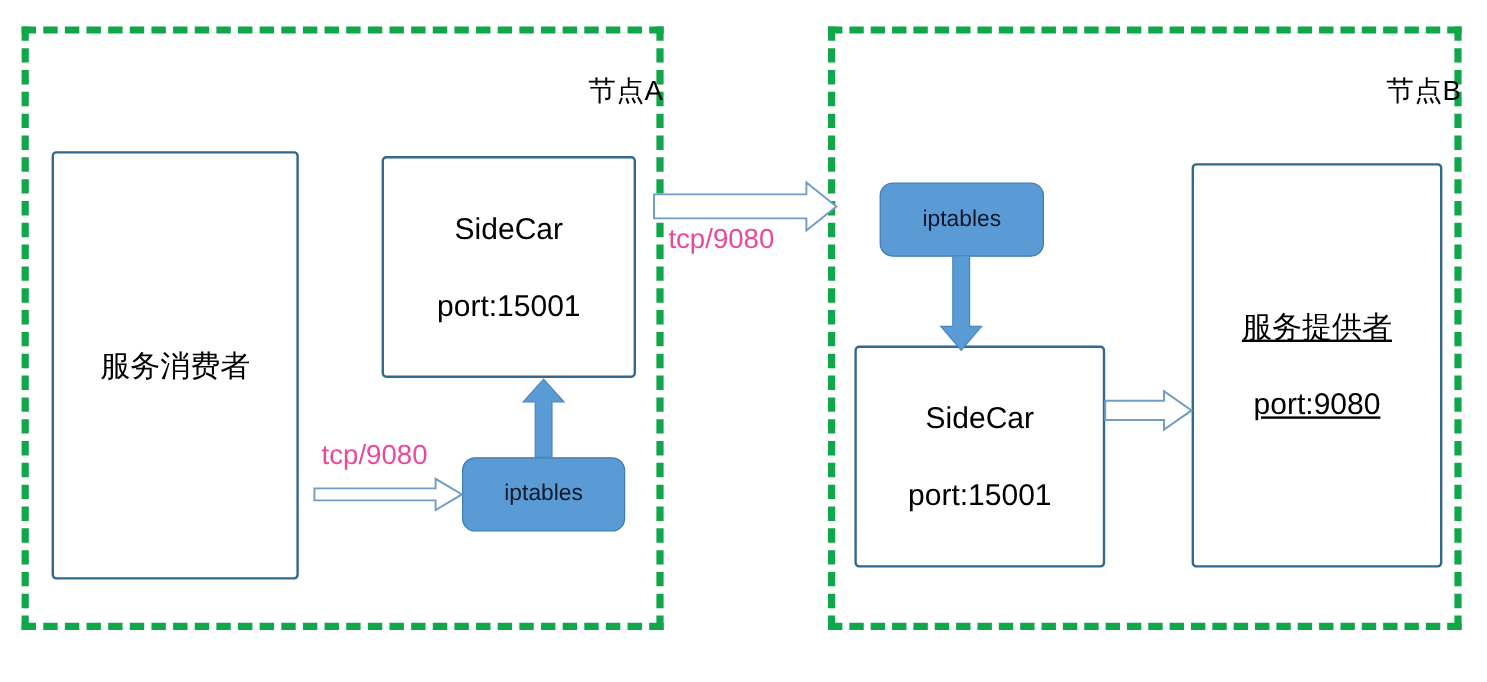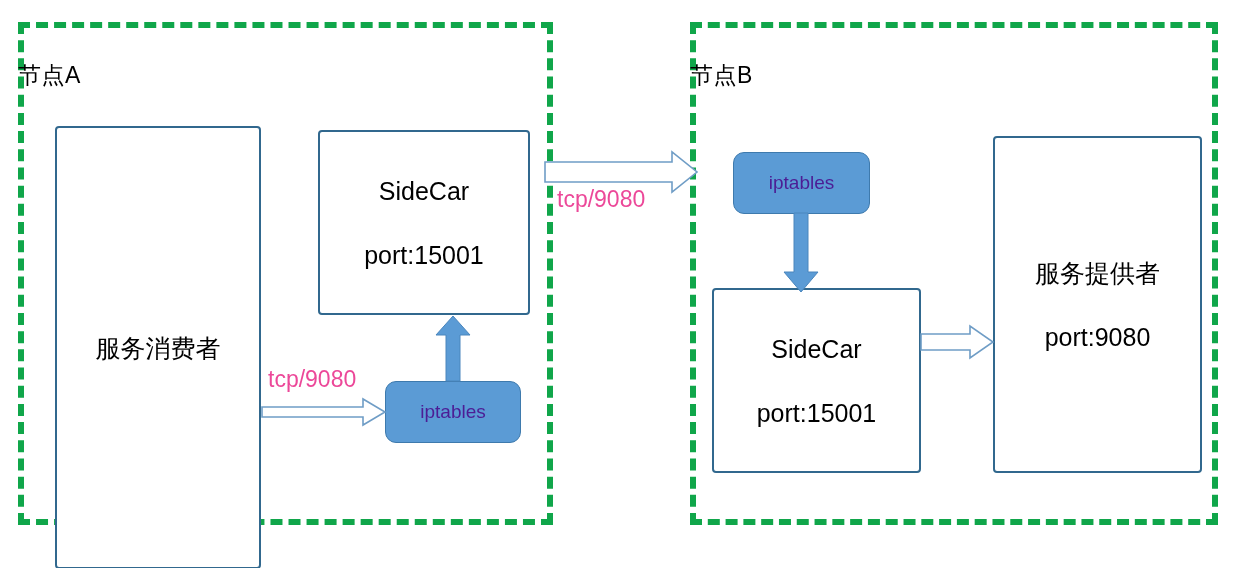--- a/index.html
+++ b/index.html
@@ -19,21 +19,21 @@
   }
   
   .node-box {
     position: absolute;
     box-sizing: border-box;
     border: 6px dashed #10a64a;
     background: transparent;
   }
   .node-title {
     position: absolute;
-    text-align: left;
+    text-align: right;
     font-size: 23px;
     color: #000000;
     white-space: nowrap;
     letter-spacing: 0.5px;
   }
   
   .svc-box {
     position: absolute;
     box-sizing: border-box;
     border: 2px solid #31688e;
@@ -59,21 +59,21 @@
     box-sizing: border-box;
     border: 1px solid #3e7aad;
     border-radius: 11px;
     background: #5b9bd5;
     display: flex;
     align-items: center;
     justify-content: center;
   }
   .ipt-label {
     font-size: 19px;
-    color: #4c1d95;
+    color: #0f172a;
     white-space: nowrap;
   }
   
   .edge-label {
     position: absolute;
     font-size: 23px;
     color: #ec4899;
     white-space: nowrap;
   }
   
@@ -87,21 +87,21 @@
   }
 </style>
 </head>
 <body>
 
 <div id="canvas">
 
   <div class="node-box" style="left:18px; top:22px; width:535px; height:503px;"></div>
   <div class="node-title" style="left:18px; top:60px; width:535px;">节点A</div>
 
-  <div class="svc-box" style="left:55px; top:126px; width:206px; height:443px;">
+  <div class="svc-box" style="left:43px; top:126px; width:206px; height:357px;">
     <span class="svc-line">服务消费者</span>
   </div>
 
   <div class="svc-box" style="left:318px; top:130px; width:212px; height:185px;">
     <span class="svc-line">SideCar</span>
     <span class="svc-line gap-top">port:15001</span>
   </div>
 
   <div class="ipt-box" style="left:385px; top:381px; width:136px; height:62px;">
     <span class="ipt-label">iptables</span>
@@ -114,21 +114,21 @@
 
   <div class="ipt-box" style="left:733px; top:152px; width:137px; height:62px;">
     <span class="ipt-label">iptables</span>
   </div>
 
   <div class="svc-box" style="left:712px; top:288px; width:209px; height:185px;">
     <span class="svc-line">SideCar</span>
     <span class="svc-line gap-top">port:15001</span>
   </div>
 
-  <div class="svc-box" style="left:993px; top:136px; width:209px; height:337px;">
+  <div class="svc-box" style="left:993px; top:136px; width:209px; height:337px;text-decoration:underline;">
     <span class="svc-line">服务提供者</span>
     <span class="svc-line gap-top">port:9080</span>
   </div>
 
   <div class="edge-label" style="left:557px; top:186px;">tcp/9080</div>
 
   <svg id="arrows" viewBox="0 0 1239 568">
 
     <polygon points="262,407 363,407 363,399 385,412 363,425 363,417 262,417" fill="#ffffff" stroke="#6f9dc6" stroke-width="1.6"></polygon>
 

